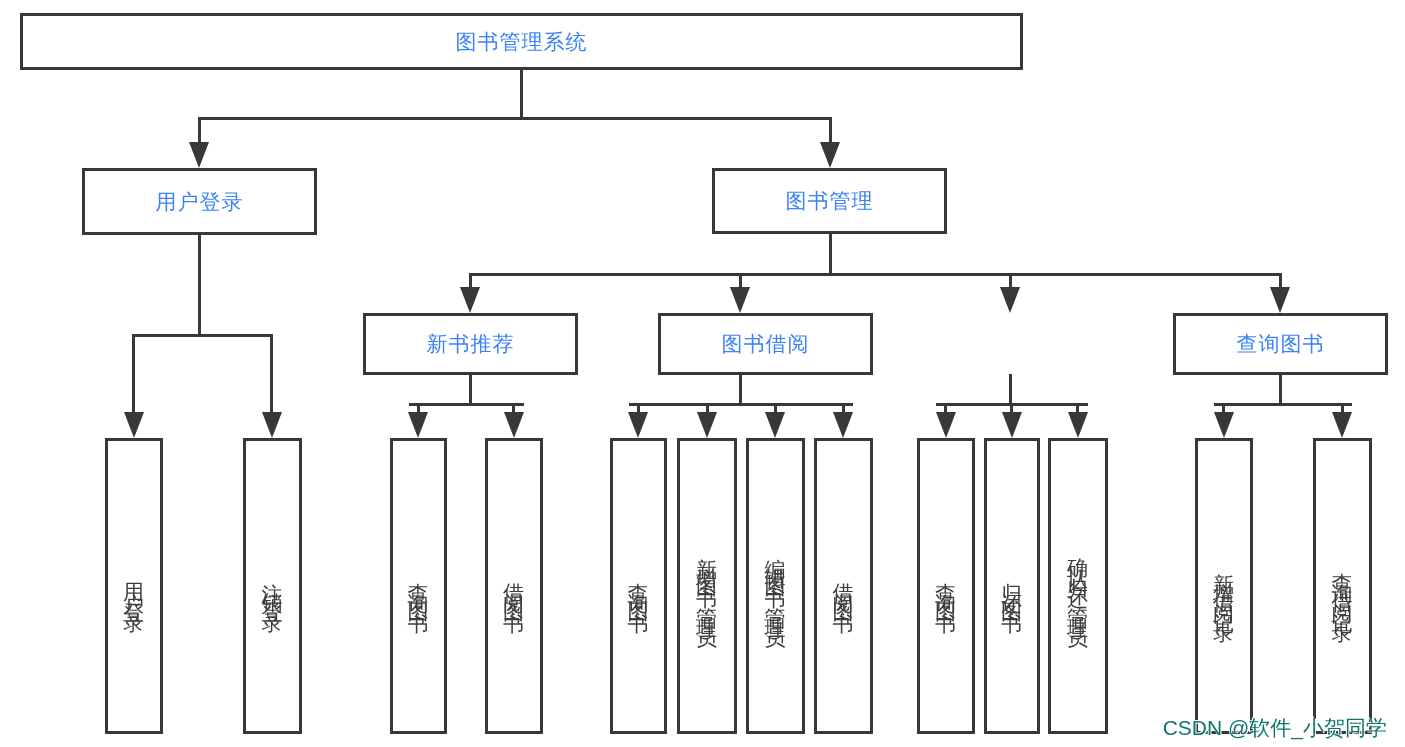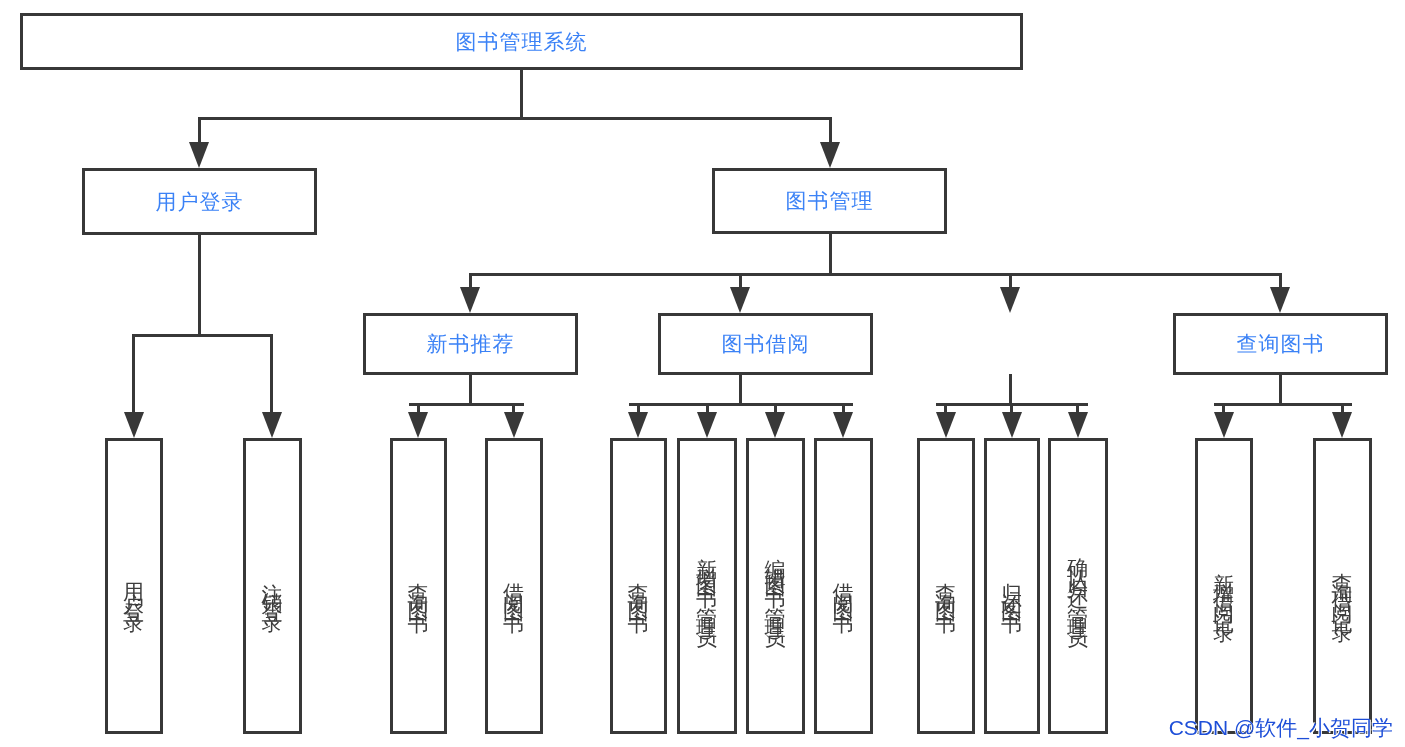--- a/index.html
+++ b/index.html
@@ -58,24 +58,24 @@
     position: absolute;
     width: 0;
     height: 0;
     border-left: 10px solid transparent;
     border-right: 10px solid transparent;
     border-top: 26px solid #383838;
     z-index: 1;
   }
   .watermark {
     position: absolute;
-    right: 12px;
+    right: 18px;
     top: 714px;
     font-size: 21px;
-    color: #1d4ed8;
+    color: #0f766e;
     text-shadow: 1px 1px 0 #ffffff, -1px -1px 0 #ffffff;
     z-index: 10;
     white-space: nowrap;
     text-align: center;
   }
 </style>
 </head>
 <body>
 
 <div class="canvas">

